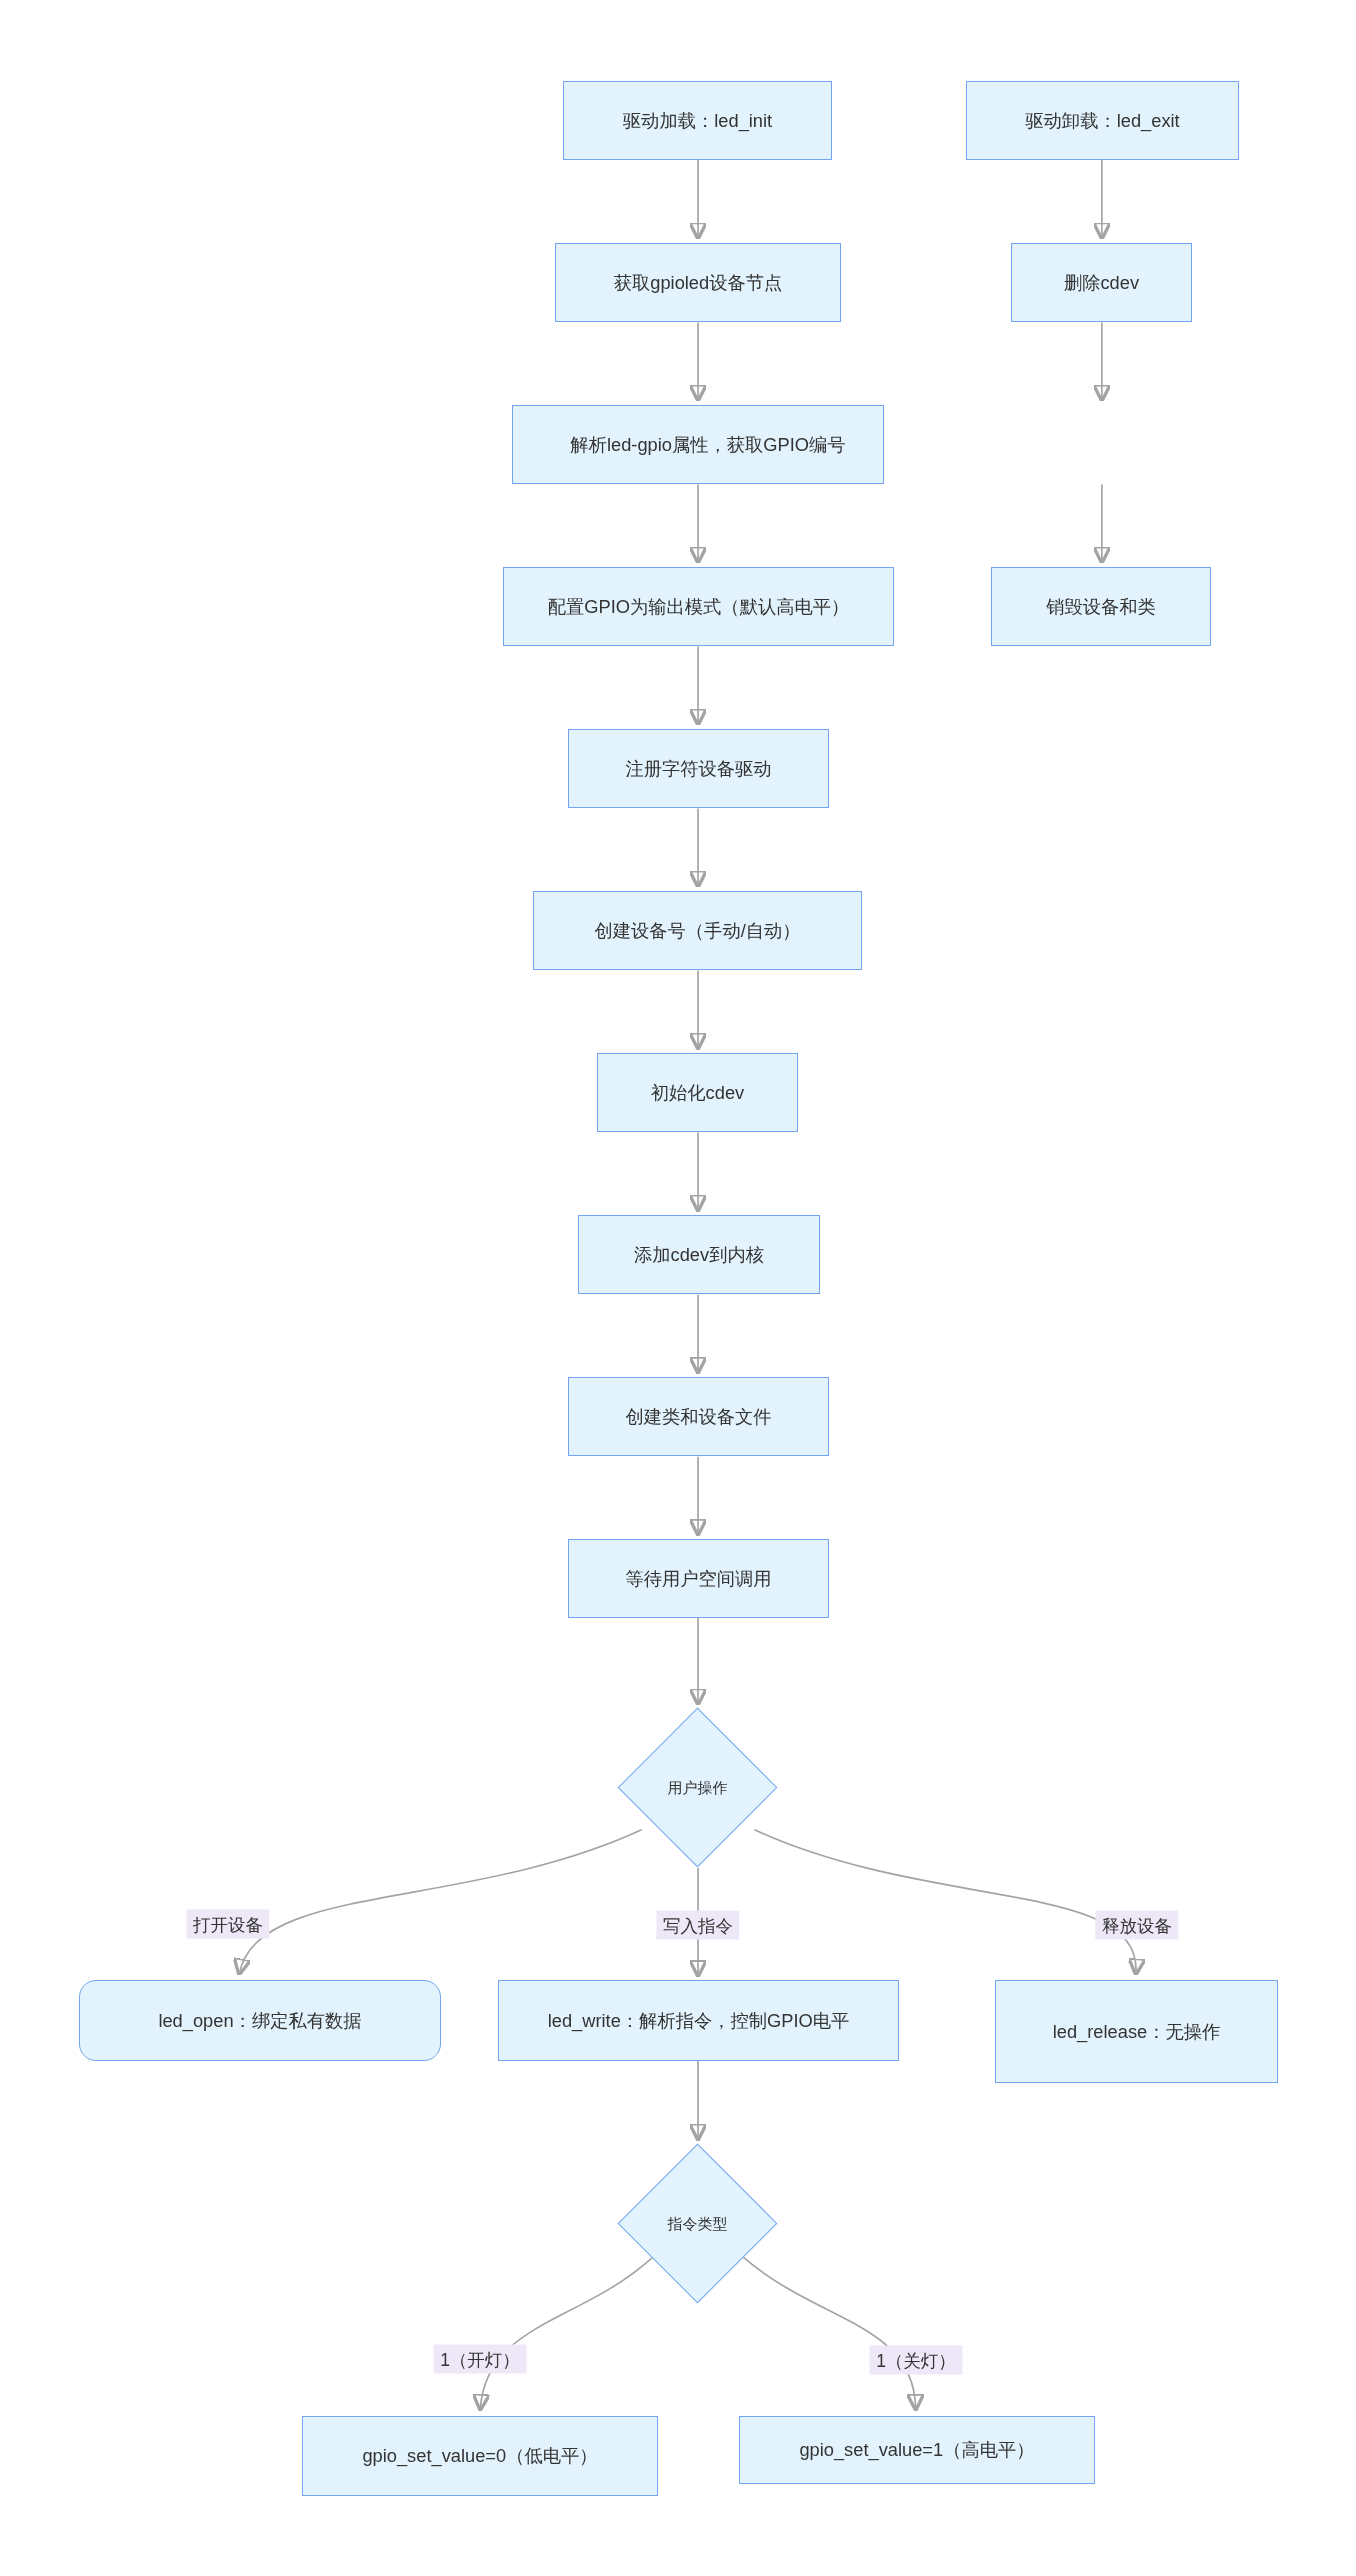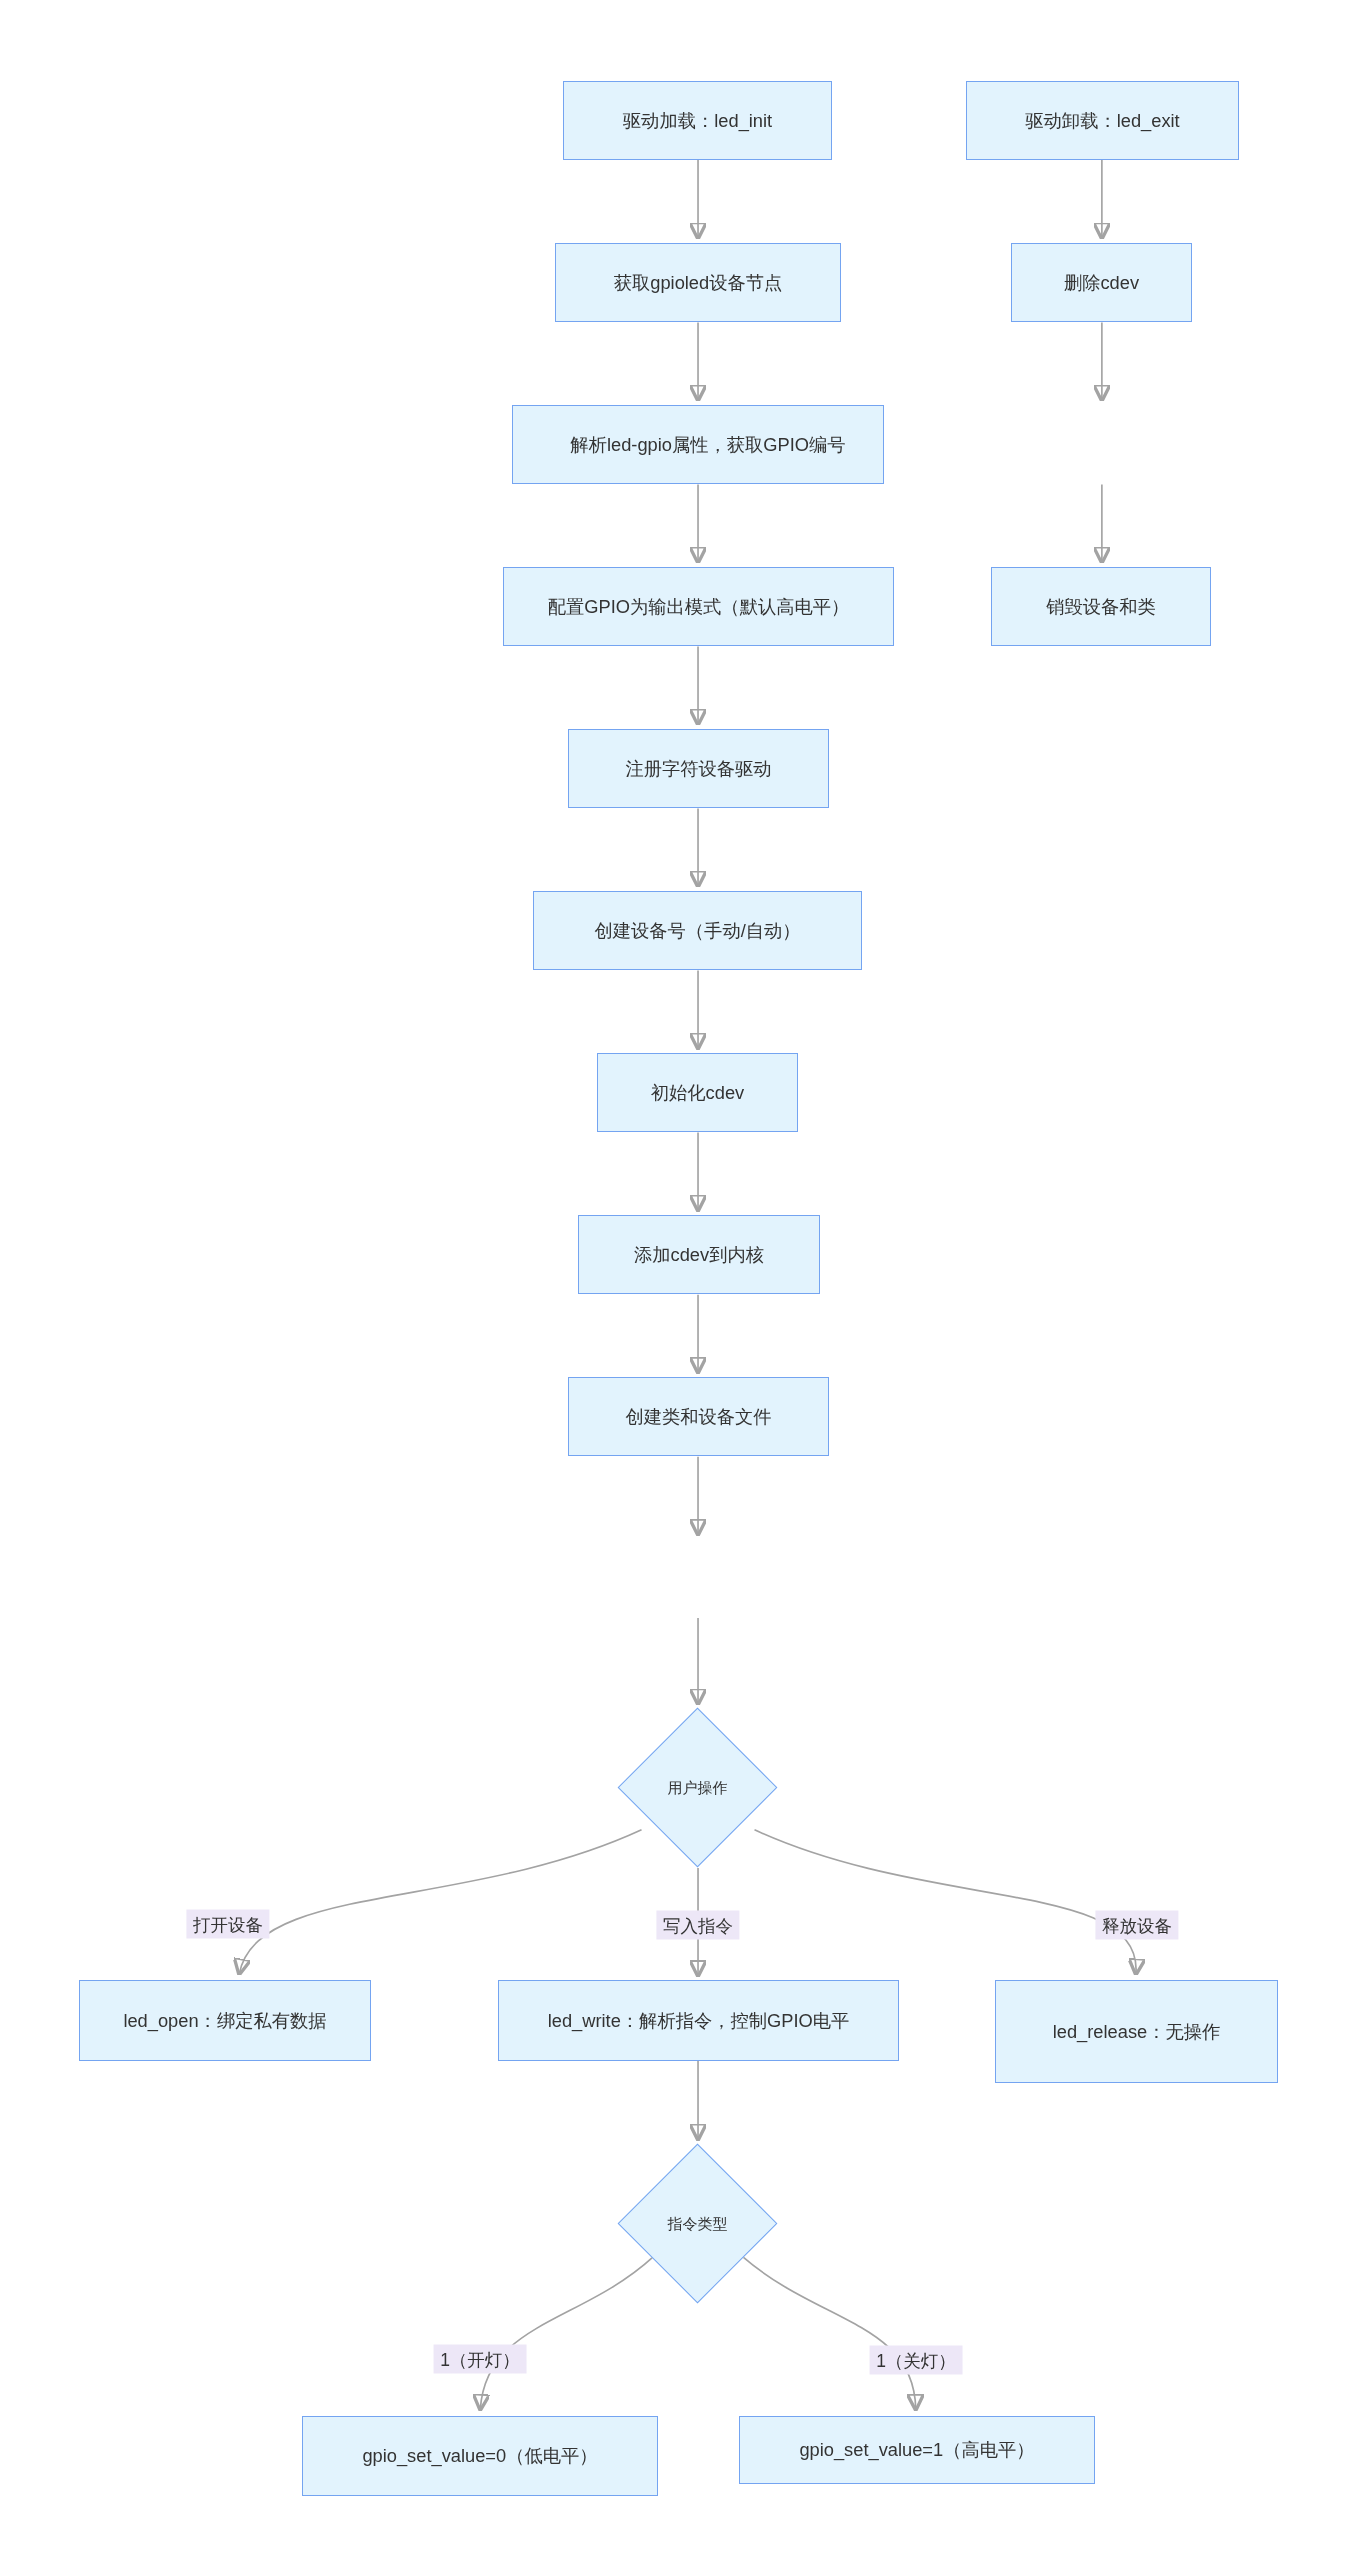--- a/index.html
+++ b/index.html
@@ -112,31 +112,32 @@
 
   <div class="node" style="left:563px; top:81px; width:269px;">驱动加载：led_init</div>
   <div class="node" style="left:555px; top:243px; width:286px;">获取gpioled设备节点</div>
   <div class="node" style="left:512px; top:405px; width:372px;padding-left:20px;">解析led-gpio属性，获取GPIO编号</div>
   <div class="node" style="left:503px; top:567px; width:391px;">配置GPIO为输出模式（默认高电平）</div>
   <div class="node" style="left:568px; top:729px; width:261px;">注册字符设备驱动</div>
   <div class="node" style="left:533px; top:891px; width:329px;">创建设备号（手动/自动）</div>
   <div class="node" style="left:597px; top:1053px; width:201px;">初始化cdev</div>
   <div class="node" style="left:578px; top:1215px; width:242px;">添加cdev到内核</div>
   <div class="node" style="left:568px; top:1377px; width:261px;">创建类和设备文件</div>
+  <div class="node" style="left:568px; top:1539px; width:261px;">等待用户空间调用</div>
 
   <div class="diamond" style="left:617px; top:1708px;">
     <div class="shape"></div>
     <div class="label">用户操作</div>
   </div>
 
   <div class="edge-label" style="left:228px; top:1924px;">打开设备</div>
   <div class="edge-label" style="left:698px; top:1925px;">写入指令</div>
   <div class="edge-label" style="left:1137px; top:1925px;">释放设备</div>
 
-  <div class="node" style="left:79px; top:1980px; width:292px; height:81px;">led_open：绑定私有数据</div>
+  <div class="node" style="left:79px; top:1980px; width:362px; height:81px;border-radius:17px;">led_open：绑定私有数据</div>
   <div class="node" style="left:498px; top:1980px; width:401px; height:81px;">led_write：解析指令，控制GPIO电平</div>
   <div class="node" style="left:995px; top:1980px; width:283px; height:103px;">led_release：无操作</div>
 
   <div class="diamond" style="left:617px; top:2144px;">
     <div class="shape"></div>
     <div class="label">指令类型</div>
   </div>
 
   <div class="edge-label" style="left:480px; top:2359px;">1（开灯）</div>
   <div class="edge-label" style="left:916px; top:2360px;">1（关灯）</div>

